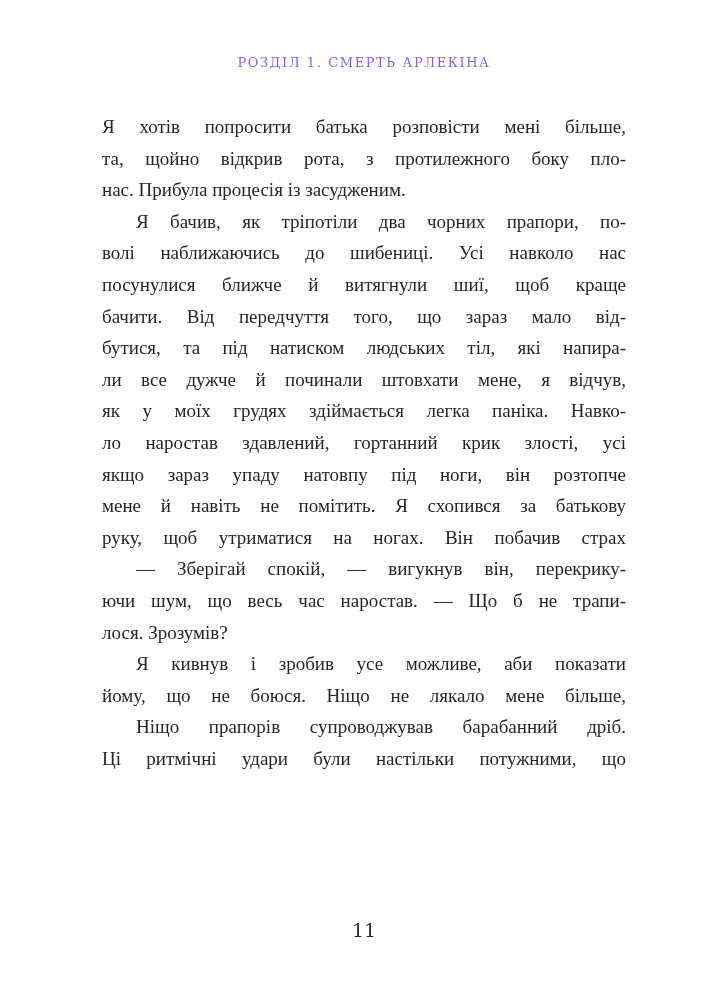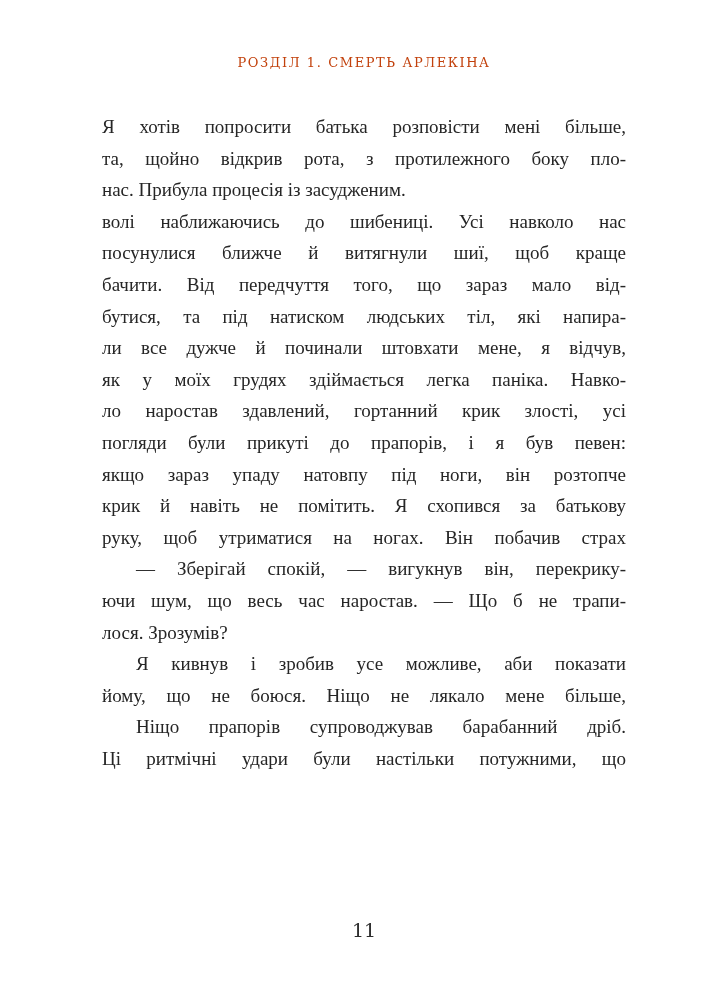--- a/index.html
+++ b/index.html
@@ -17,21 +17,21 @@
     overflow: hidden;
   }
   .running-head {
     position: absolute;
     top: 55px;
     left: 0;
     width: 100%;
     text-align: center;
     font-size: 13px;
     letter-spacing: 1.6px;
-    color: #c2410c;
+    color: #8b5cf6;
     font-weight: normal;
   }
   .text-block {
     position: absolute;
     top: 111px;
     left: 102px;
     width: 524px;
     font-size: 19px;
     line-height: 31.6px;
     text-align: justify;
@@ -68,30 +68,30 @@
 <div class="page">
   <div class="running-head">РОЗДІЛ 1. СМЕРТЬ АРЛЕКІНА</div>
 
   <div class="text-block">
       <div class="paragraph">
         <div class="line">Я хотів попросити батька розповісти мені більше,</div>
         <div class="line">та, щойно відкрив рота, з протилежного боку пло-</div>
         <div class="line last">нас. Прибула процесія із засудженим.</div>
       </div>
       <div class="paragraph">
+        <div class="line first-indent">Я бачив, як тріпотіли два чорних прапори, по-</div>
         <div class="line">волі наближаючись до шибениці. Усі навколо нас</div>
         <div class="line">посунулися ближче й витягнули шиї, щоб краще</div>
         <div class="line">бачити. Від передчуття того, що зараз мало від-</div>
         <div class="line">бутися, та під натиском людських тіл, які напира-</div>
         <div class="line">ли все дужче й починали штовхати мене, я відчув,</div>
         <div class="line">як у моїх грудях здіймається легка паніка. Навко-</div>
         <div class="line">ло наростав здавлений, гортанний крик злості, усі</div>
-        <div class="line">погляди були прикуті до прапорів, і я був певен:</div>
         <div class="line">якщо зараз упаду натовпу під ноги, він розтопче</div>
-        <div class="line">крик й навіть не помітить. Я схопився за батькову</div>
+        <div class="line">мене й навіть не помітить. Я схопився за батькову</div>
         <div class="line">руку, щоб утриматися на ногах. Він побачив страх</div>
       </div>
       <div class="paragraph">
         <div class="line first-indent">— Зберігай спокій, — вигукнув він, перекрику-</div>
         <div class="line">ючи шум, що весь час наростав. — Що б не трапи-</div>
         <div class="line last">лося. Зрозумів?</div>
       </div>
       <div class="paragraph">
         <div class="line first-indent">Я кивнув і зробив усе можливе, аби показати</div>
         <div class="line">йому, що не боюся. Ніщо не лякало мене більше,</div>

